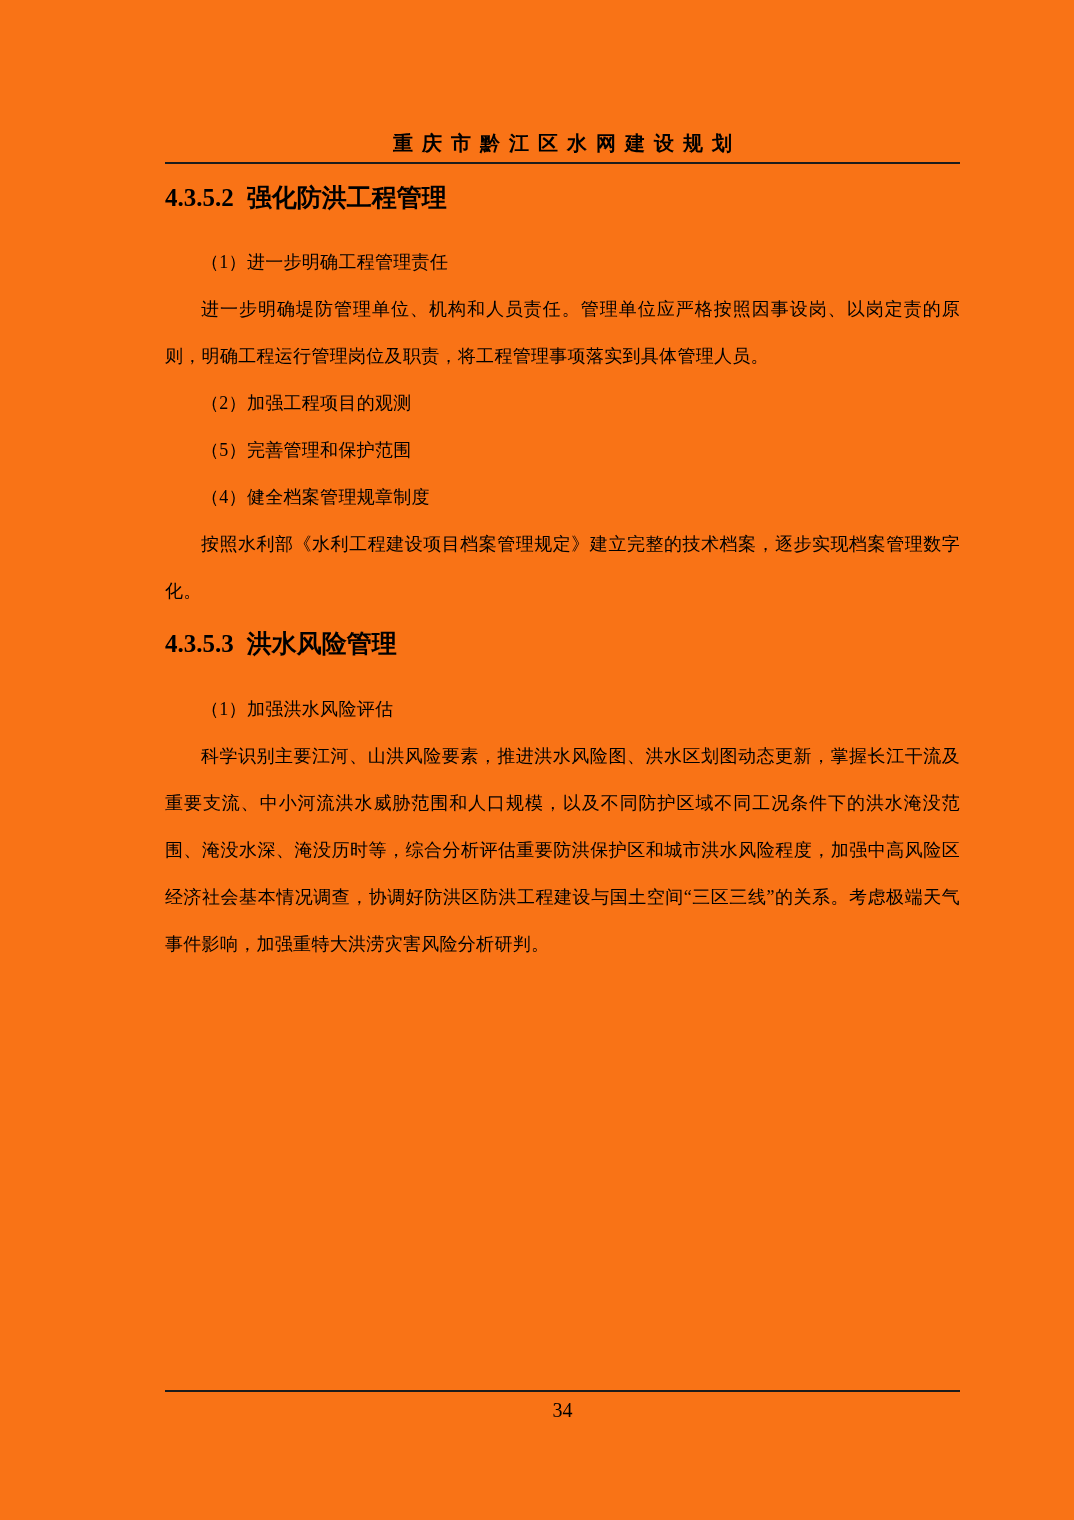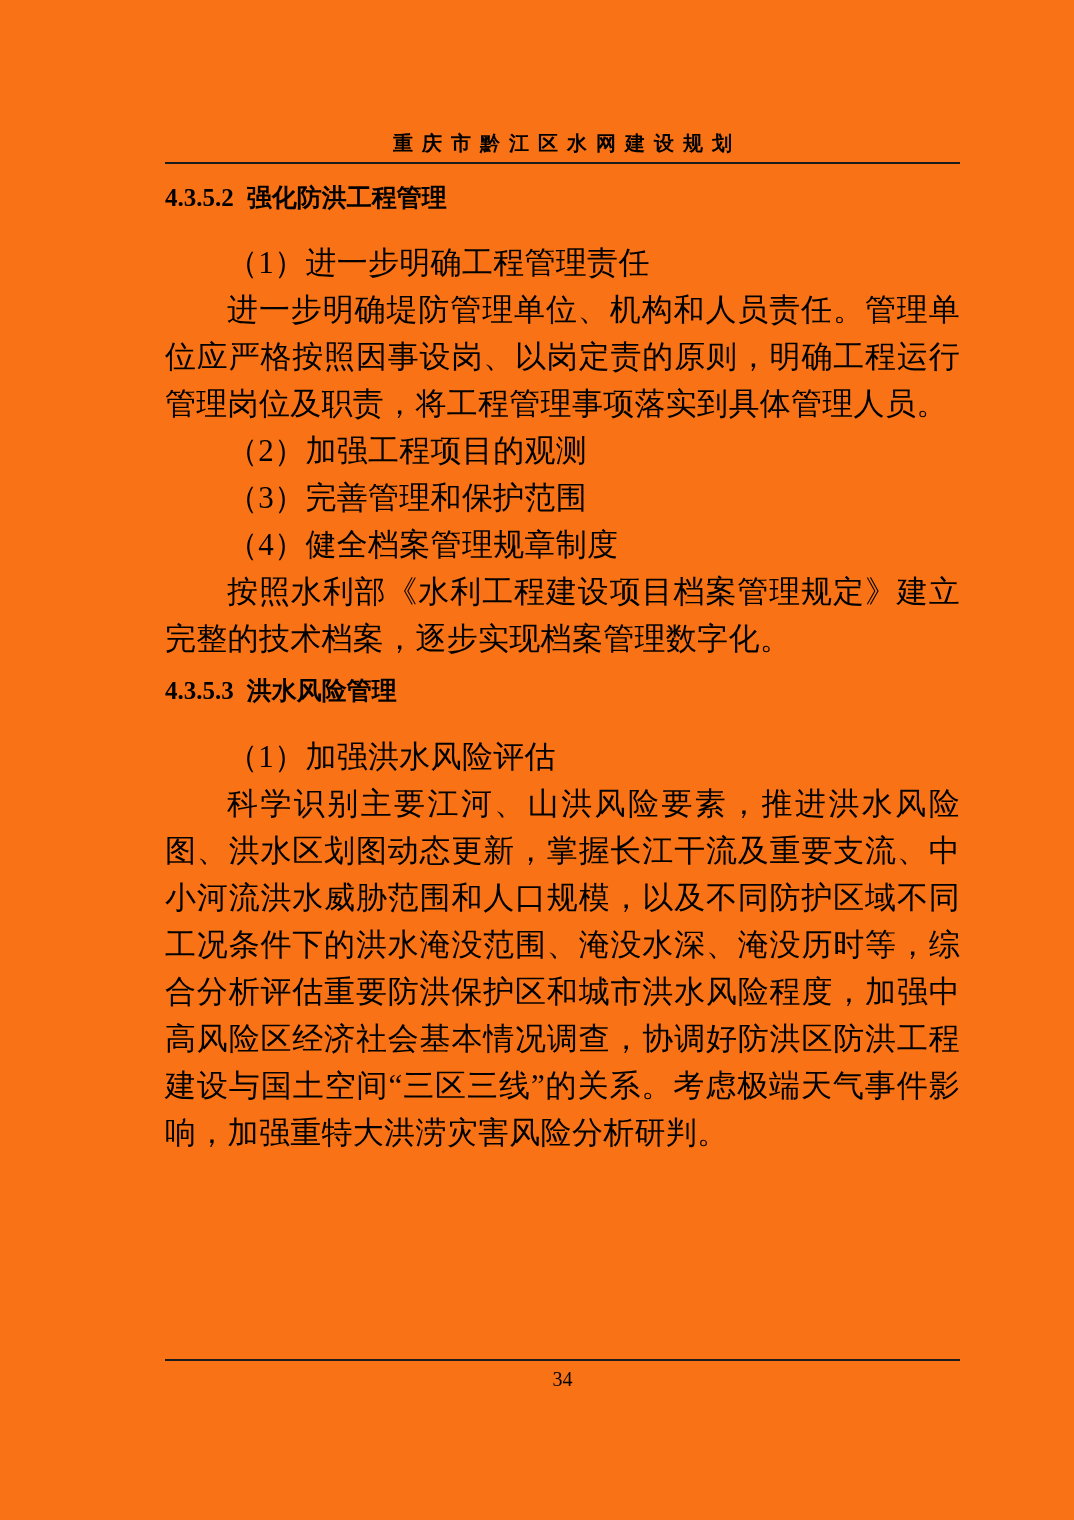--- a/index.html
+++ b/index.html
@@ -50,32 +50,32 @@
   }
   .sec-heading .htitle {
     font-family:Liberation Mono, monospace;
   }
   .sec-heading.second { margin-top:14px; }
   
   .sec-body { margin-top:24px; }
   .sec-body.second { margin-top:25px; }
   .sec-body p {
     margin:0;
-    font-size:31px;
+    font-size:18px;
     line-height:47px;
     text-indent:2em;
     text-align:justify;
     letter-spacing:0.3px;
   }
   
   .doc-footer {
     position:absolute;
     left:165px;
     width:795px;
-    top:1359px;
+    top:1390px;
   }
   .doc-footer-rule {
     border-top:2px solid #1c1c1c;
     height:0;
   }
   .doc-page-number {
     margin-top:7px;
     text-align:center;
     font-size:20px;
     line-height:22px;
@@ -94,21 +94,21 @@
     </div>
 
     <h1 class="sec-heading">
       <span class="hnum">4.3.5.2</span><span class="htitle">强化防洪工程管理</span>
     </h1>
 
     <div class="sec-body">
       <p>（1）进一步明确工程管理责任</p>
       <p>进一步明确堤防管理单位、机构和人员责任。管理单位应严格按照因事设岗、以岗定责的原则，明确工程运行管理岗位及职责，将工程管理事项落实到具体管理人员。</p>
       <p>（2）加强工程项目的观测</p>
-      <p>（3）完善管理和保护范围</p>
+      <p>（5）完善管理和保护范围</p>
       <p>（4）健全档案管理规章制度</p>
       <p>按照水利部《水利工程建设项目档案管理规定》建立完整的技术档案，逐步实现档案管理数字化。</p>
     </div>
 
     <h1 class="sec-heading second">
       <span class="hnum">4.3.5.3</span><span class="htitle">洪水风险管理</span>
     </h1>
 
     <div class="sec-body second">
       <p>（1）加强洪水风险评估</p>

